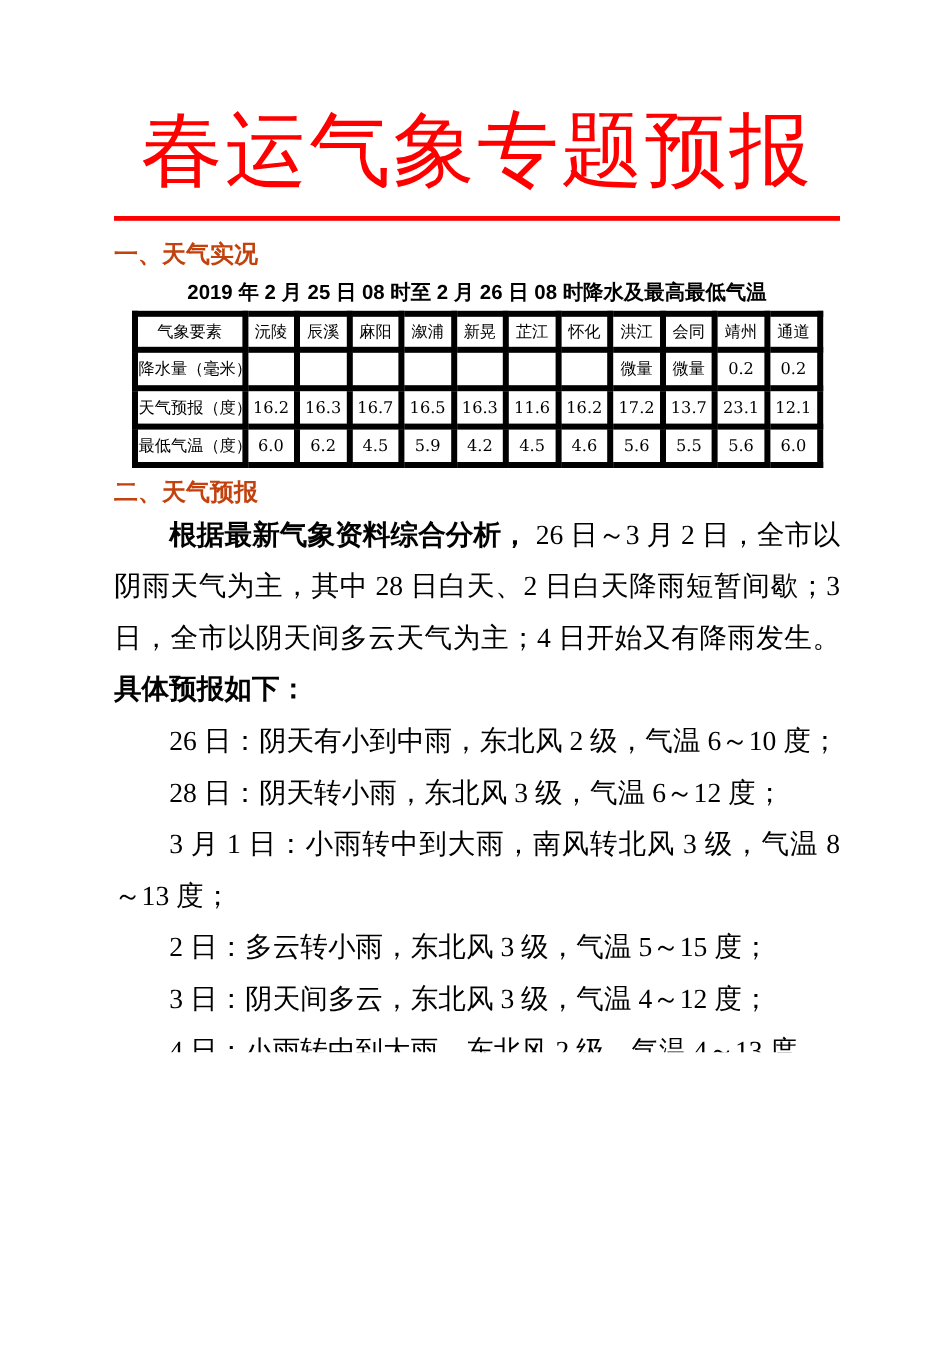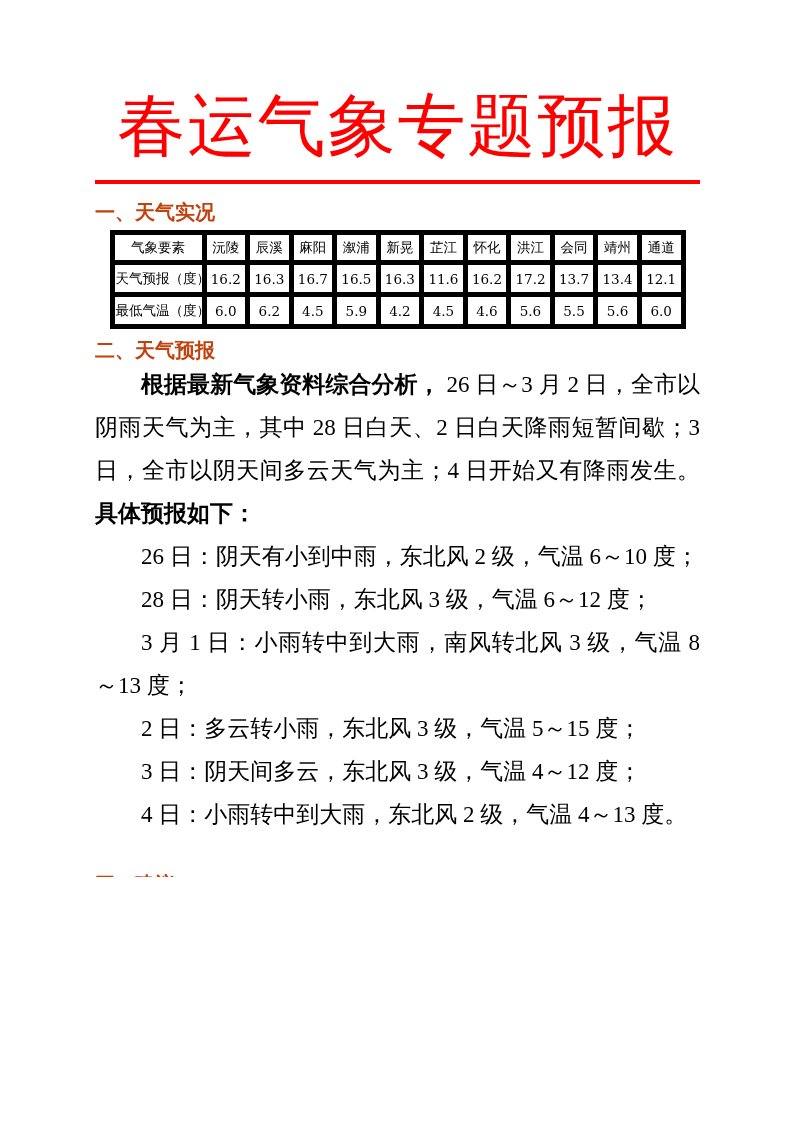--- a/index.html
+++ b/index.html
@@ -98,20 +98,21 @@
 
 <div class="page">
 
   <h1 class="doc-title">春运气象专题预报</h1>
 
 
   <div class="red-rule"></div>
 
   <h2 class="sec-heading s1">一、天气实况</h2>
 
+  <div class="table-title">2019 年 2 月 25 日 08 时至 2 月 26 日 08 时降水及最高最低气温</div>
 
   <table class="obs">
     <colgroup>
       <col class="c-label">
       <col>
         <col>
         <col>
         <col>
         <col>
         <col>
@@ -132,31 +133,45 @@
           <th>芷江</th>
           <th>怀化</th>
           <th>洪江</th>
           <th>会同</th>
           <th>靖州</th>
           <th>通道</th>
         </tr>
     </thead>
     <tbody id="table-body">
         <tr>
+          <td>降水量（毫米）</td>
+          <td></td>
+          <td></td>
+          <td></td>
+          <td></td>
+          <td></td>
+          <td></td>
+          <td></td>
+          <td>微量</td>
+          <td>微量</td>
+          <td>0.2</td>
+          <td>0.2</td>
+        </tr>
+        <tr>
           <td>天气预报（度）</td>
           <td>16.2</td>
           <td>16.3</td>
           <td>16.7</td>
           <td>16.5</td>
           <td>16.3</td>
           <td>11.6</td>
           <td>16.2</td>
           <td>17.2</td>
           <td>13.7</td>
-          <td>13.4</td>
+          <td>23.1</td>
           <td>12.1</td>
         </tr>
         <tr>
           <td>最低气温（度）</td>
           <td>6.0</td>
           <td>6.2</td>
           <td>4.5</td>
           <td>5.9</td>
           <td>4.2</td>
           <td>4.5</td>

